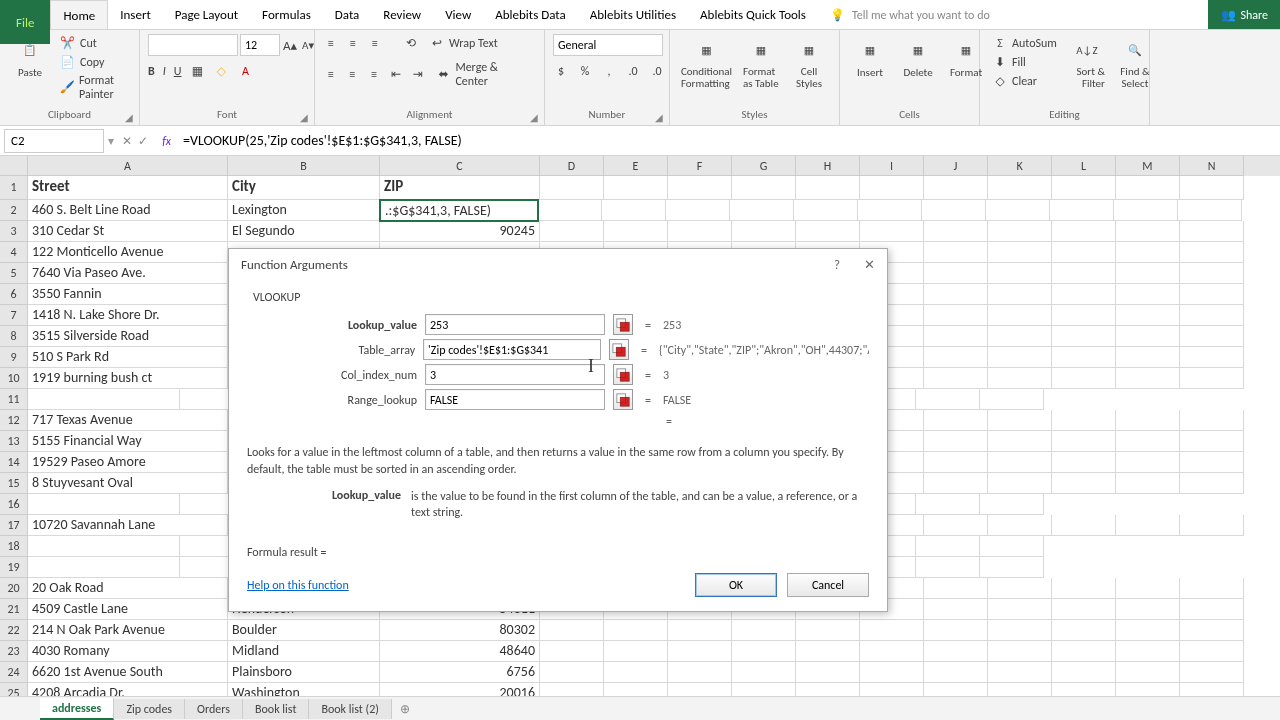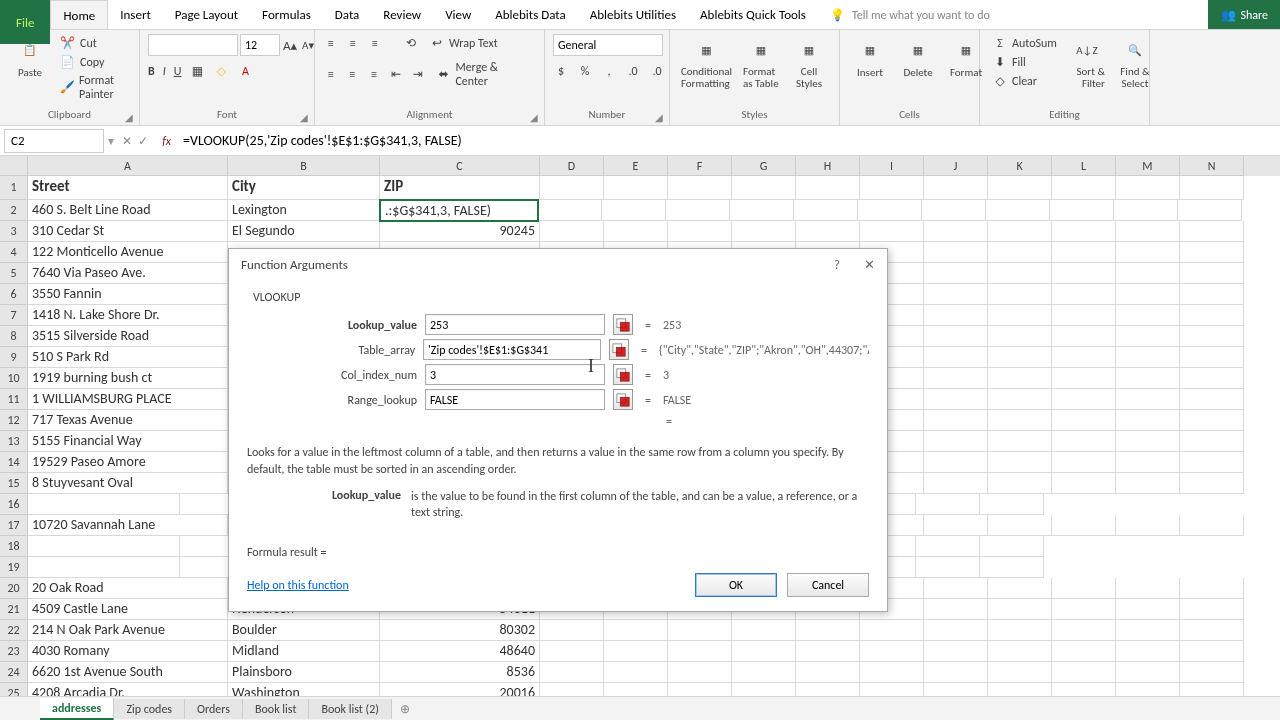--- a/index.html
+++ b/index.html
@@ -20,21 +20,21 @@
 .hstack{display:flex;gap:2px;align-items:center}
 .ico{width:16px;height:16px;display:inline-flex;align-items:center;justify-content:center}
 .ico-lg{width:28px;height:28px}
 .font-sel{width:90px;height:22px;border:1px solid #ccc;background:#fff;padding:0 4px;font-size:12px}
 .size-sel{width:40px;height:22px;border:1px solid #ccc;background:#fff;padding:0 4px;font-size:12px}
 .num-sel{width:110px;height:22px;border:1px solid #ccc;background:#fff;padding:0 4px;font-size:12px}
 .fmla-bar{height:30px;border-bottom:1px solid #d4d4d4;display:flex;align-items:center}
 .name-box{width:100px;height:24px;border:1px solid #ccc;margin:0 4px;padding:0 6px;font-size:13px;background:#fff}
 .fmla-btns{display:flex;gap:6px;padding:0 8px;color:#888}
 .fmla-input{flex:1;height:24px;border:none;padding:0 6px;font-size:14px;outline:none}
-.fx{font-style:italic;color:#7f1d1d;padding:0 6px}
+.fx{font-style:italic;color:#6d28d9;padding:0 6px}
 .grid{position:relative;height:540px;overflow:hidden}
 .col-headers{display:flex;position:sticky;top:0;background:#e6e6e6}
 .row-hdr,.col-hdr{background:#e6e6e6;border-right:1px solid #ccc;border-bottom:1px solid #ccc;text-align:center;font-size:12px;color:#444}
 .row-hdr{width:28px;flex-shrink:0}
 .col-hdr{height:20px;line-height:20px}
 .row{display:flex;height:21px}
 .cell{border-right:1px solid #d9d9d9;border-bottom:1px solid #d9d9d9;padding:0 4px;font-size:14px;color:#333;overflow:hidden;white-space:nowrap;line-height:20px;background:#fff}
 .cell.header{font-weight:bold;font-size:15px}
 .cell.num{text-align:right}
 .cell.sel{border:2px solid #217346;background:#fff;margin:-1px;z-index:2;position:relative}
@@ -439,21 +439,20 @@
         <div class="cell col-oth"></div>
         <div class="cell col-oth"></div>
         <div class="cell col-oth"></div>
         <div class="cell col-oth"></div>
         <div class="cell col-oth"></div>
         <div class="cell col-oth"></div>
         <div class="cell col-oth"></div>
       </div>
       <div class="row">
         <div class="row-hdr" style="line-height:20px">11</div>
-  <div class="cell col-A">1 WILLIAMSBURG PLACE</div>
   <div class="cell col-B"></div>
   <div class="cell col-C  "></div>
   <div class="cell col-oth"></div>
         <div class="cell col-oth"></div>
         <div class="cell col-oth"></div>
         <div class="cell col-oth"></div>
         <div class="cell col-oth"></div>
         <div class="cell col-oth"></div>
         <div class="cell col-oth"></div>
         <div class="cell col-oth"></div>
@@ -659,21 +658,21 @@
         <div class="cell col-oth"></div>
         <div class="cell col-oth"></div>
         <div class="cell col-oth"></div>
         <div class="cell col-oth"></div>
         <div class="cell col-oth"></div>
       </div>
       <div class="row">
         <div class="row-hdr" style="line-height:20px">24</div>
   <div class="cell col-A">6620 1st Avenue South</div>
   <div class="cell col-B">Plainsboro</div>
-  <div class="cell col-C num ">8536</div>
+  <div class="cell col-C num ">6756</div>
   <div class="cell col-oth"></div>
         <div class="cell col-oth"></div>
         <div class="cell col-oth"></div>
         <div class="cell col-oth"></div>
         <div class="cell col-oth"></div>
         <div class="cell col-oth"></div>
         <div class="cell col-oth"></div>
         <div class="cell col-oth"></div>
         <div class="cell col-oth"></div>
         <div class="cell col-oth"></div>

